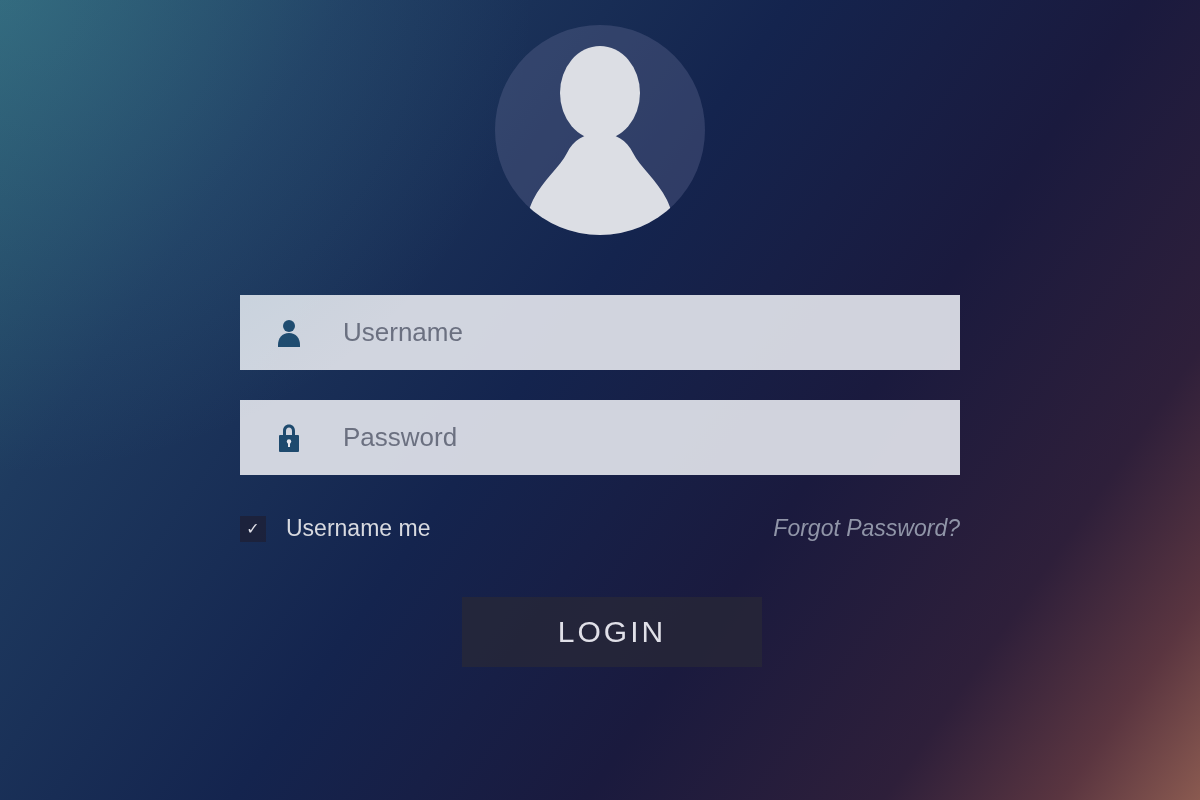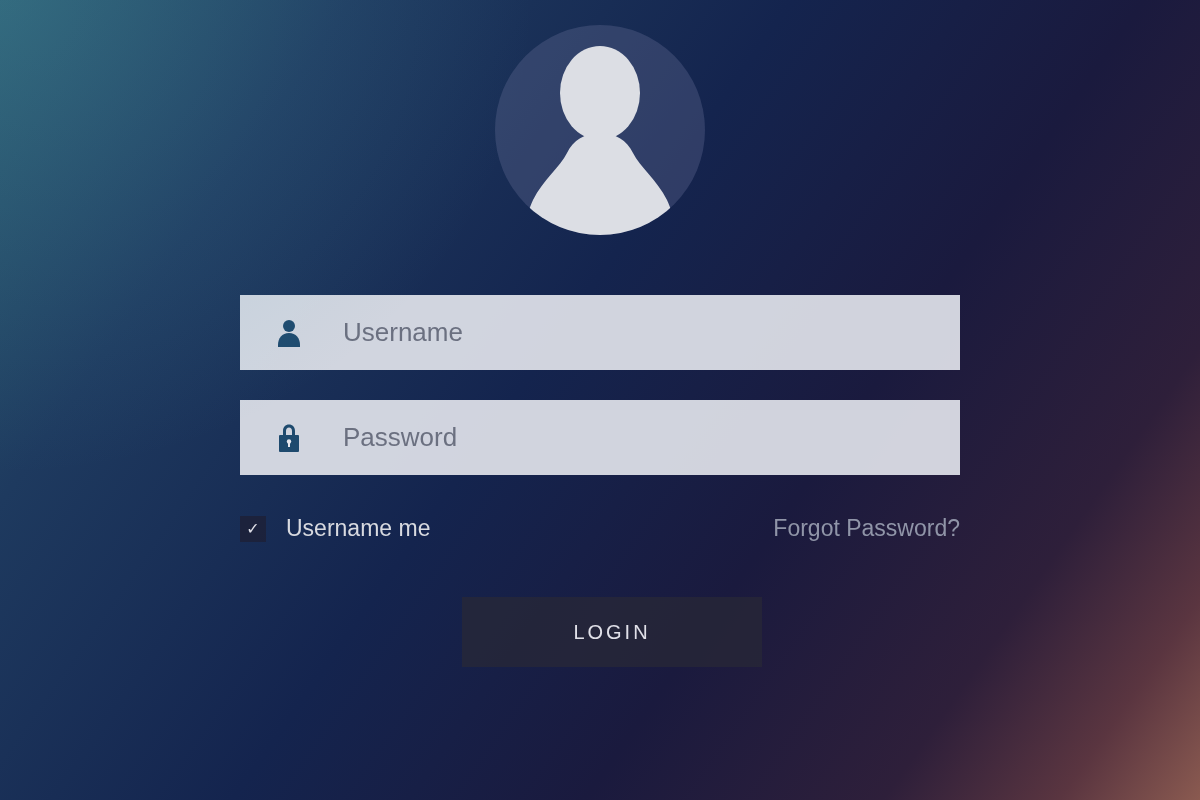--- a/index.html
+++ b/index.html
@@ -126,33 +126,34 @@
     
     .remember-label {
       color: #d8dae0;
       font-size: 23px;
       font-weight: 300;
     }
     
     .forgot-link {
       color: #9095a8;
       font-size: 23px;
+      font-style: italic;
       font-weight: 300;
       cursor: pointer;
     }
     
     .login-button {
       margin-top: 25px;
       align-self: center;
       width: 300px;
       height: 70px;
       background: rgba(40, 40, 55, 0.75);
       border: none;
       color: #e0e0e8;
-      font-size: 20px;
+      font-size: 30px;
       letter-spacing: 3px;
       font-weight: 300;
       cursor: pointer;
       font-family: inherit;
       margin-left: 24px;
     }
   </style>
 </head>
 <body>
 

